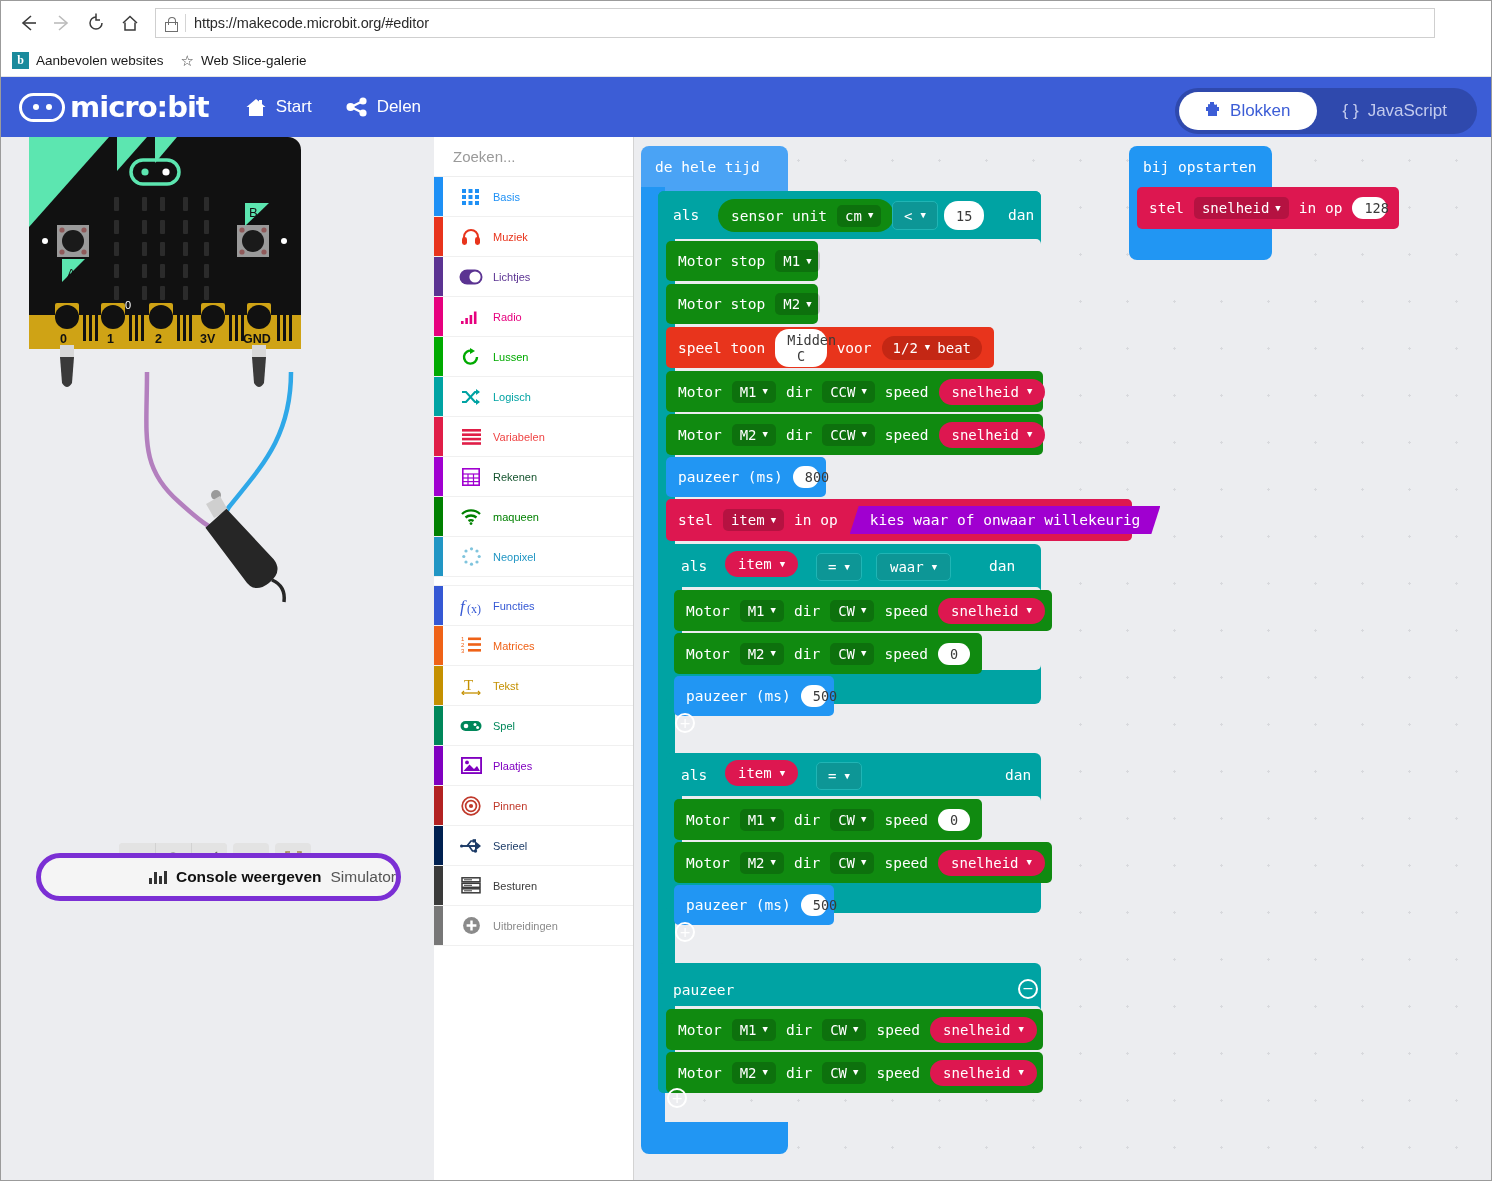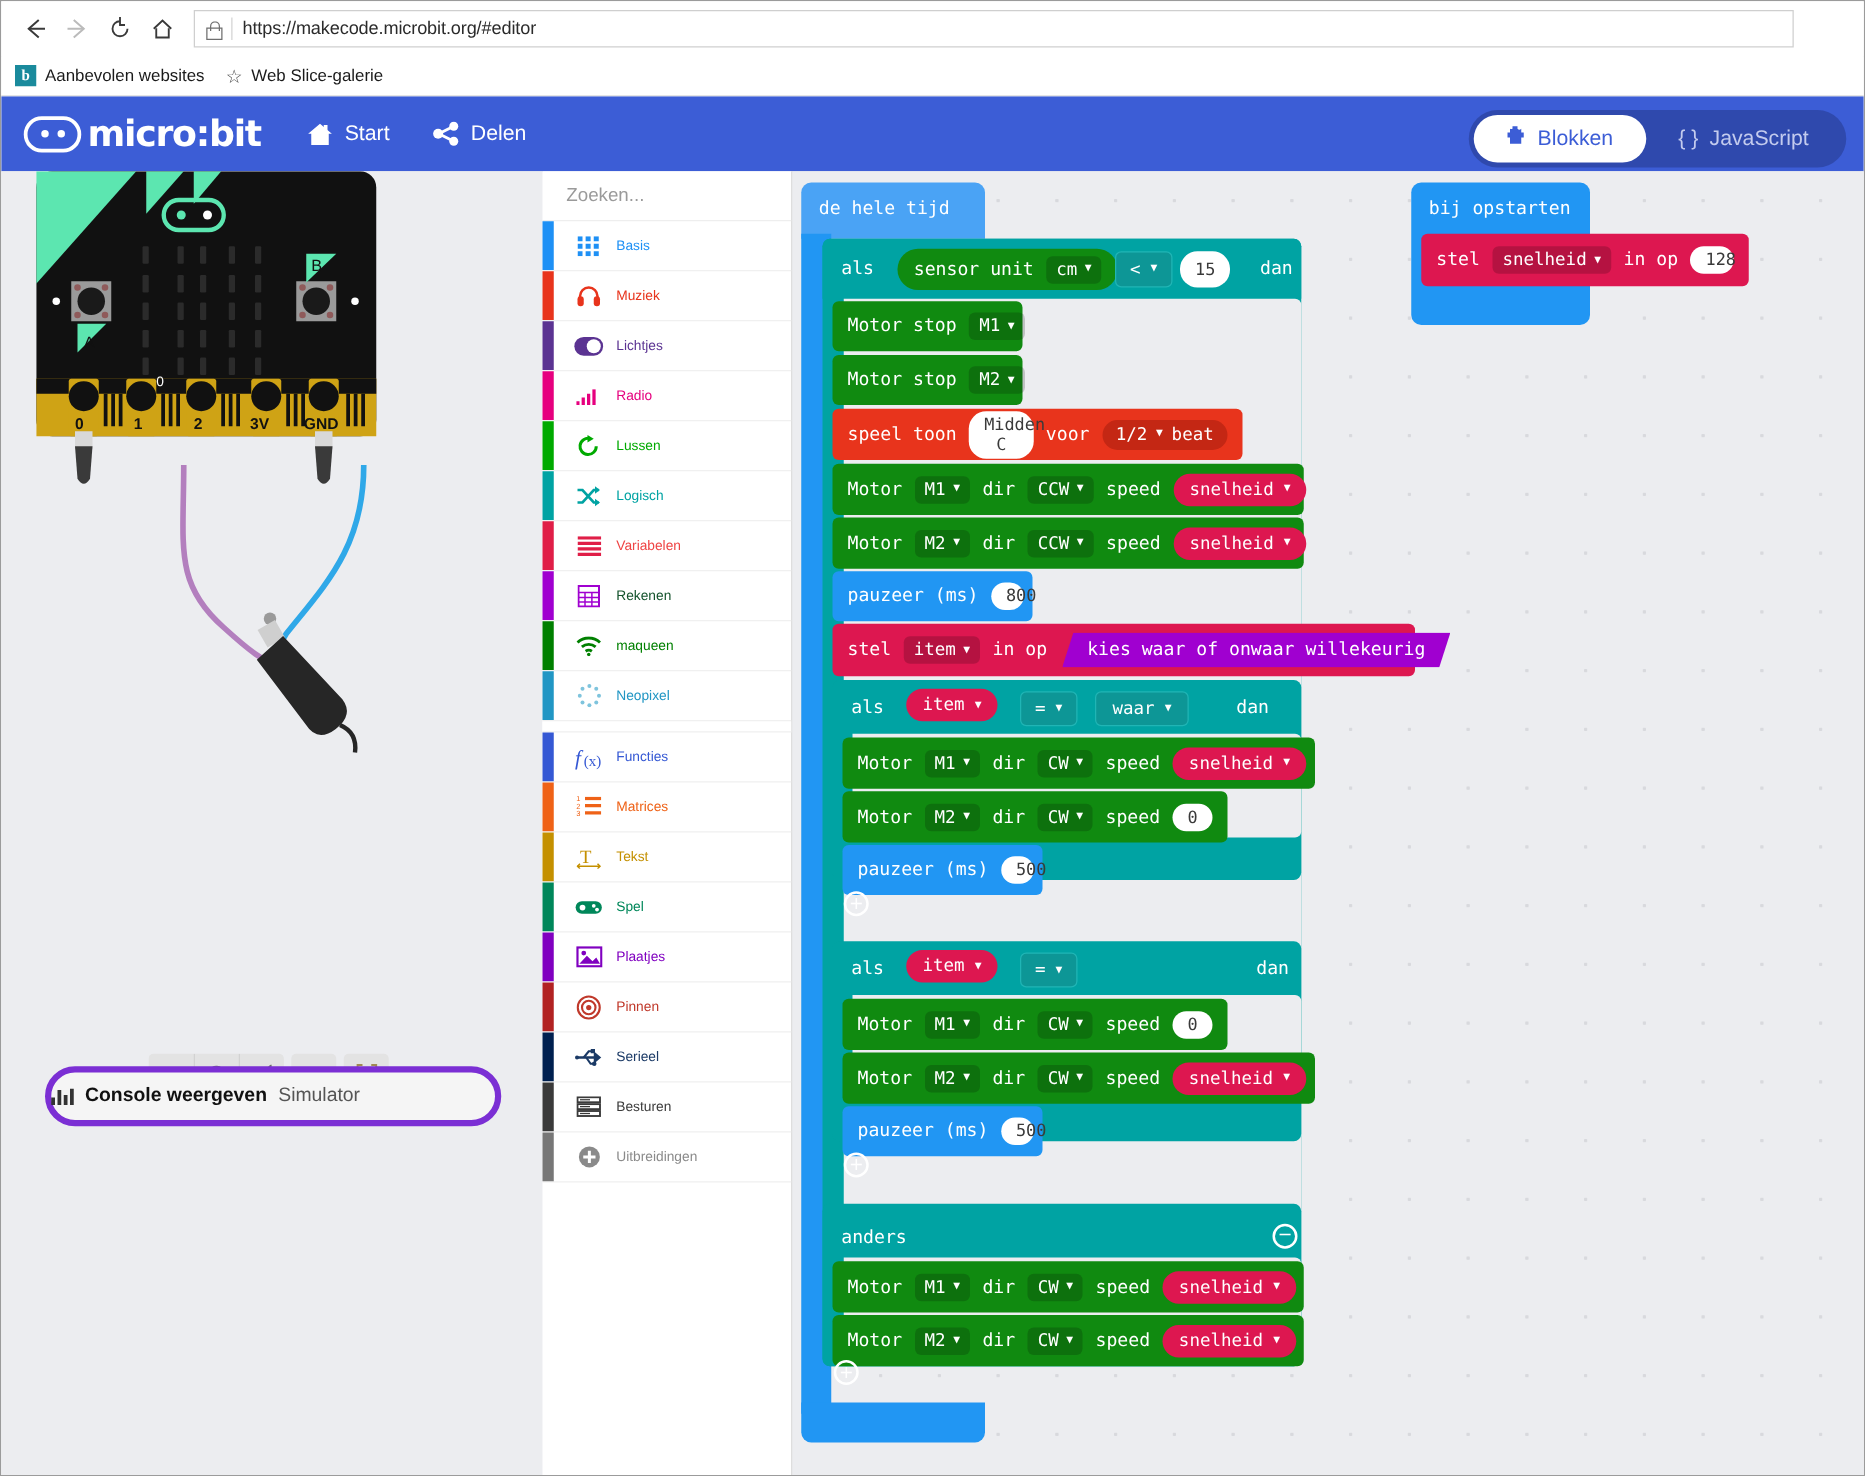--- a/index.html
+++ b/index.html
@@ -87,21 +87,21 @@
   }
   .toggle-opt.active { background:#fff; color:#3c5dd6; }
   .puzzle-ico { font-size:16px; }
 
   
   .sim-pane { position:absolute; left:0; top:60px; width:433px; height:1043px; background:#ecedf0; }
   .board-wrap { position:absolute; left:28px; top:0px; width:380px; height:520px; }
   .console-btn {
     position:absolute; left:35px; top:716px; width:365px; height:48px;
     border:5px solid #7b2fd4; border-radius:24px; background:#f5f5f5;
-    display:flex; align-items:center; justify-content:flex-start; gap:9px; cursor:pointer;
+    display:flex; align-items:center; justify-content:flex-end; gap:9px; cursor:pointer;
   }
   .console-label { font-size:15.5px; font-weight:bold; color:#111; }
   .console-sub { font-size:15.5px; color:#555; }
   .bars-ico { display:flex; align-items:flex-end; gap:2px; height:14px; }
   .bars-ico i { width:3px; background:#333; display:block; }
 
   .sim-controls {
     position:absolute; left:118px; top:706px; display:flex; gap:6px; align-items:center;
   }
   .ctl-group { display:flex; background:#e3e3e3; border-radius:4px; overflow:hidden; }
@@ -947,21 +947,21 @@
       </span>
     </div>
     <div class="row-blk" style="left:40px; top:748px; width:160px; height:40px; background:#2196f3; padding:0 12px; gap:10px;">
       <span class="txt">pauzeer (ms)</span>
       <span class="oval">500</span>
     </div>
     <span class="plusico" style="left:41px; top:785px;">+</span>
 
     <div class="blk" style="left:24px; top:826px; width:383px; height:130px; background:#00a3a3; border-radius:6px;"></div>
     <div class="blk" style="left:41px; top:869px; width:366px; height:83px; background:#ecedf0; border-radius:0 5px 5px 0;"></div>
-    <span class="txt" style="position:absolute; left:39px; top:845px;">anders</span>
+    <span class="txt" style="position:absolute; left:39px; top:845px;">pauzeer</span>
     <span class="minusico" style="left:384px; top:842px;">−</span>
 
     <div class="row-blk" style="left:32px; top:872px; width:377px; height:41px; background:#108a10; padding:0 12px; gap:10px;">
       <span class="txt">Motor</span>
       <span class="field">
         <span>M1</span>
         <span class="caret">▼</span>
       </span>
       <span class="txt">dir</span>
       <span class="field">

